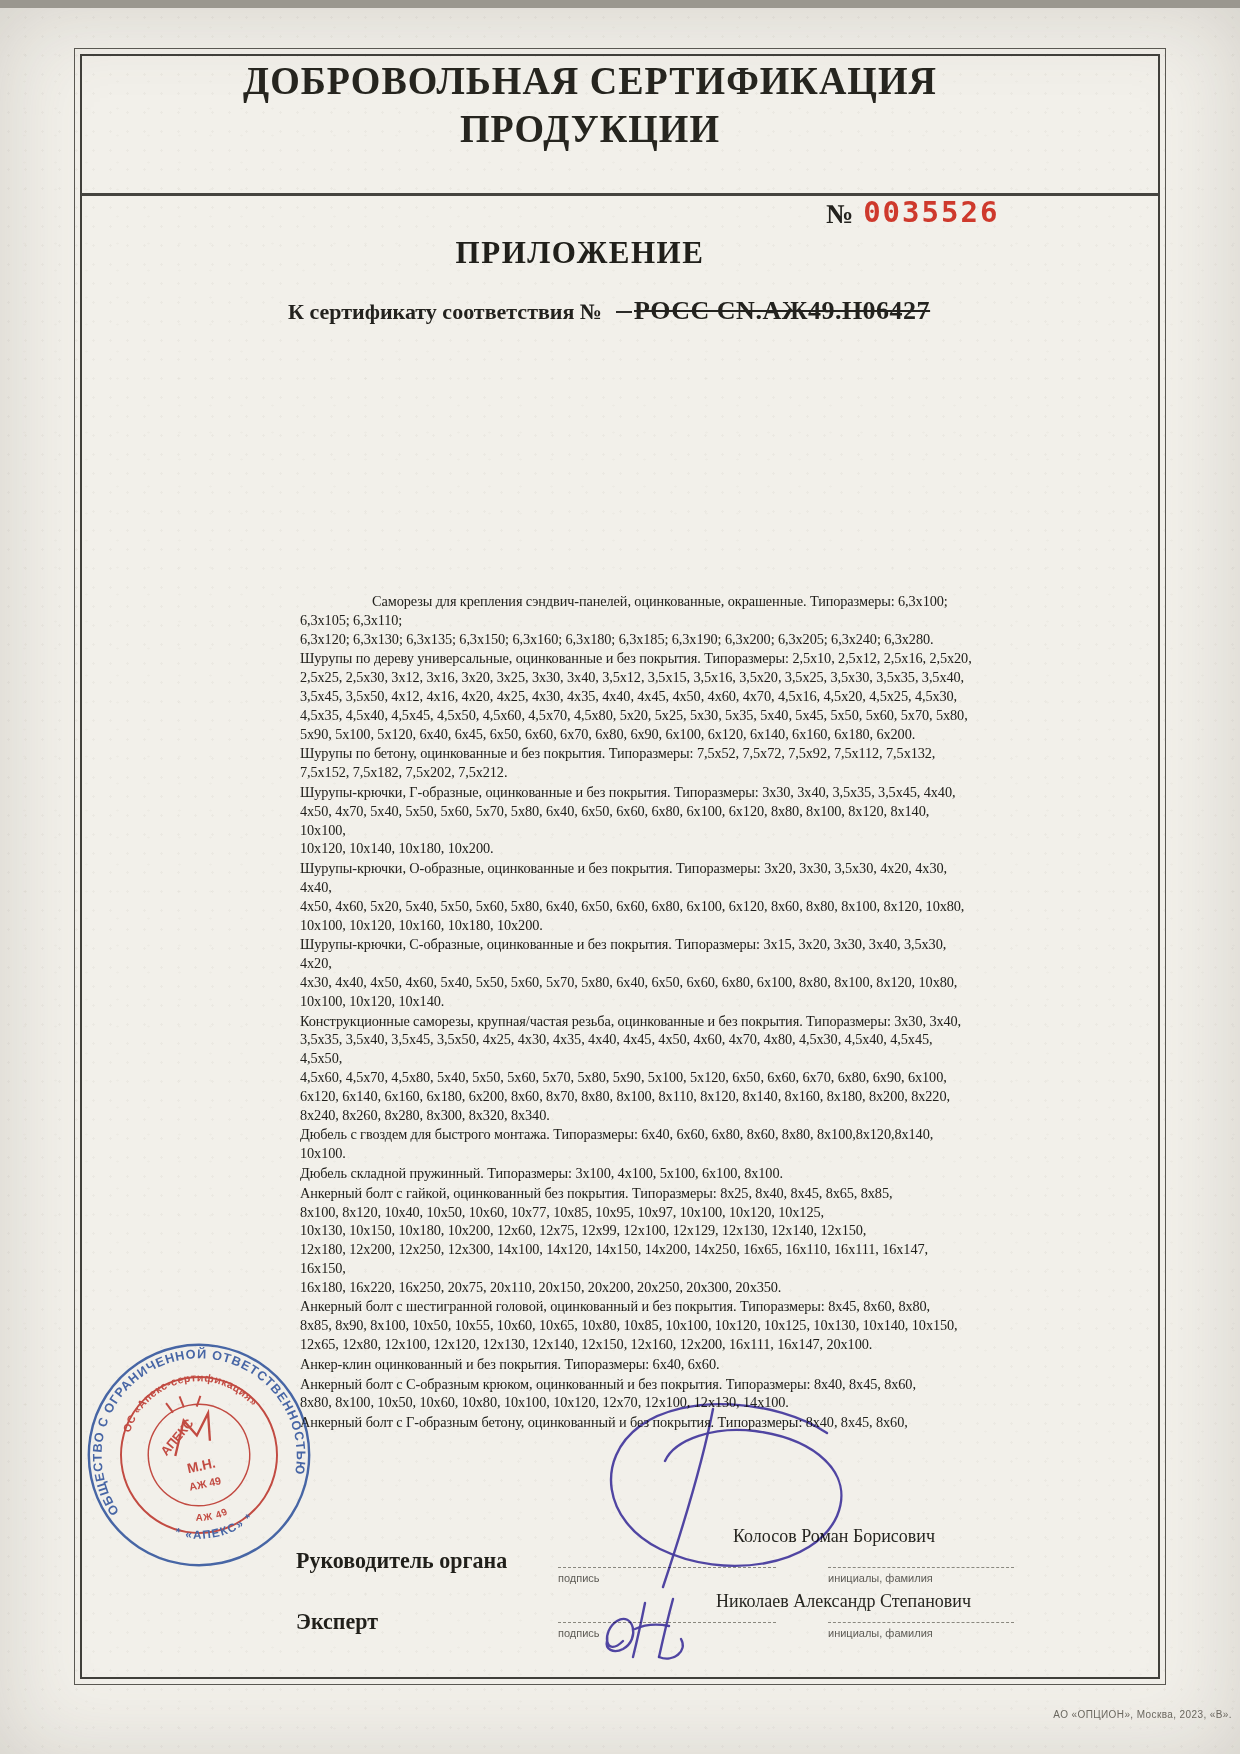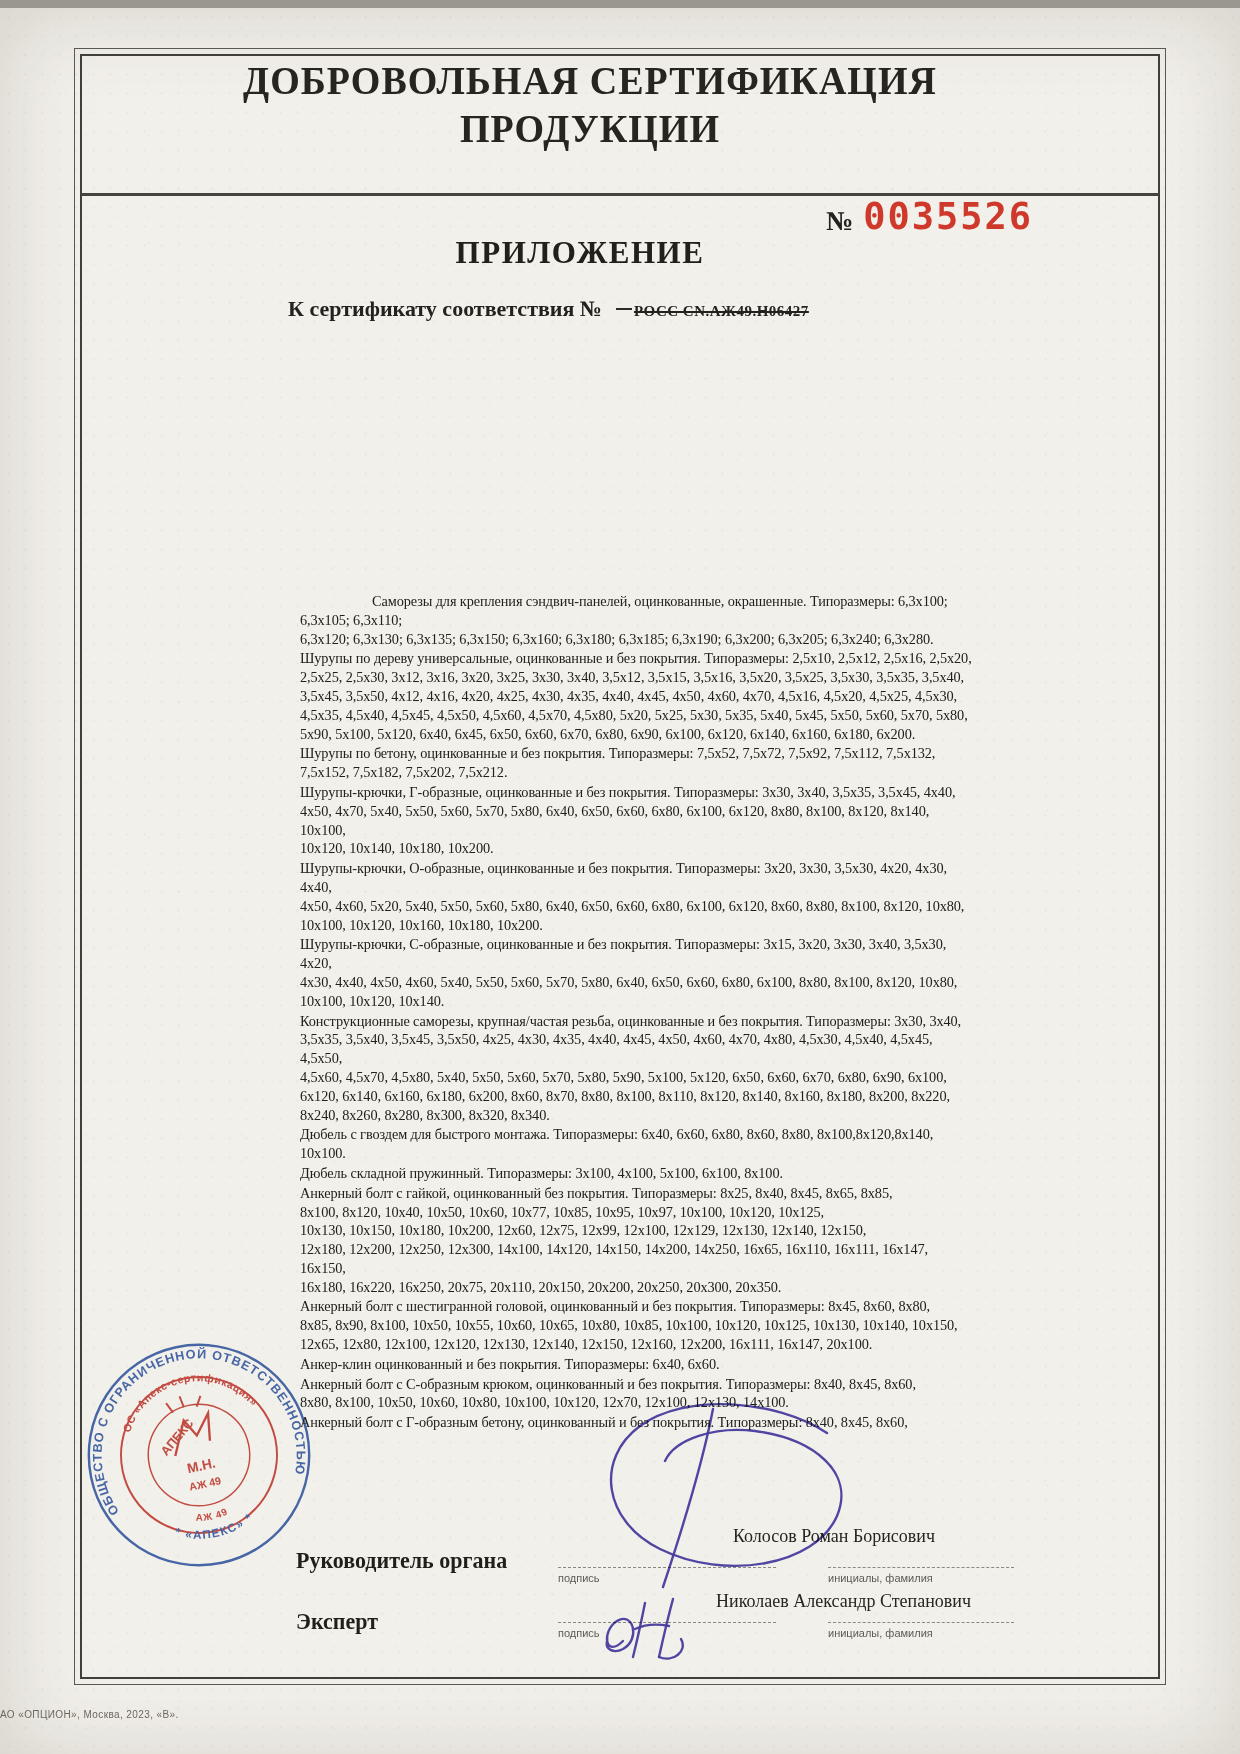--- a/index.html
+++ b/index.html
@@ -17,30 +17,30 @@
   }
   .frame{position:absolute;left:74px;top:40px;width:1090px;height:1635px;border:1.5px solid #5a5852;}
   .frame::before{content:"";position:absolute;inset:5px;border:2.5px solid #403f3a;}
   .header-rule{position:absolute;left:81px;top:185px;width:1077px;height:2.5px;background:#45443f;}
   .doc-title{
     position:absolute;left:150px;top:52px;width:880px;text-align:center;
     font-size:38px;font-weight:bold;letter-spacing:1px;color:#26251f;transform:scaleY(1.08);
   }
   .form-no{position:absolute;left:826px;top:188px;font-size:27px;font-weight:bold;white-space:nowrap;}
   .form-no .num-red{
-    font-family:"DejaVu Sans Mono", monospace;font-size:37px;font-weight:600;
+    font-family:"DejaVu Sans Mono", monospace;font-size:29px;font-weight:600;
     color:var(--form-number-red,#ce392c);letter-spacing:2px;position:relative;top:-1px;margin-left:10px;
   }
   .appendix{
     position:absolute;left:370px;top:226px;width:420px;text-align:center;
     font-size:31px;font-weight:bold;letter-spacing:1.5px;transform:scaleY(1.05);color:#21201b;
   }
   .cert-line{position:absolute;left:288px;top:288px;font-size:22px;font-weight:bold;white-space:nowrap;}
   .strike-lead{display:inline-block;width:16px;height:2px;background:#2c2b28;vertical-align:6px;margin:0 2px 0 14px;}
-  .cert-number{font-size:15px;text-decoration:line-through;text-decoration-thickness:1.8px;letter-spacing:.5px;}
+  .cert-number{font-size:26px;text-decoration:line-through;text-decoration-thickness:1.8px;letter-spacing:.5px;}
   .product-list{
     position:absolute;left:300px;top:584px;width:716px;
     font-size:14.3px;line-height:18.8px;letter-spacing:-0.1px;color:#21201c;
   }
   .para{white-space:pre-line;margin:0 0 1px 0;}
   .para.indent{text-indent:72px;}
   .role{position:absolute;left:296px;font-weight:bold;font-size:22px;transform:scaleY(1.05);color:#201f1a;white-space:nowrap;}
   .role-head{top:1540px;}
   .role-expert{top:1601px;}
   .signer{position:absolute;font-size:18px;white-space:nowrap;color:#262520;text-align:right;}
@@ -50,21 +50,21 @@
   .l1s{left:558px;width:218px;top:1559px;}
   .l1n{left:828px;width:186px;top:1559px;}
   .l2s{left:558px;width:218px;top:1614px;}
   .l2n{left:828px;width:186px;top:1614px;}
   .cap{position:absolute;font-family:"Liberation Sans",sans-serif;font-size:11px;color:#5d5b55;}
   .c1s{left:558px;width:218px;top:1564px;}
   .c1n{left:828px;width:186px;top:1564px;}
   .c2s{left:558px;width:218px;top:1619px;}
   .c2n{left:828px;width:186px;top:1619px;}
   .imprint{
-    position:absolute;left:0;top:1701px;width:1232px;text-align:left;
+    position:absolute;left:0;top:1701px;width:1232px;text-align:right;
     font-family:"Liberation Sans",sans-serif;font-size:10px;color:#6a675f;letter-spacing:.4px;
   }
   .stamp{
     position:absolute;left:82px;top:1330px;width:234px;height:234px;
     transform:rotate(-12deg);opacity:.92;mix-blend-mode:multiply;
   }
   .st-blue-stroke{stroke:var(--stamp-blue,#3b5fae);fill:none;}
   .st-red-stroke{stroke:var(--stamp-red,#c94038);fill:none;}
   .st-blue-text{fill:var(--stamp-blue,#3b5fae);font-family:"Liberation Sans",sans-serif;font-weight:bold;}
   .st-red-text{fill:var(--stamp-red,#c94038);font-family:"Liberation Sans",sans-serif;font-weight:bold;}

